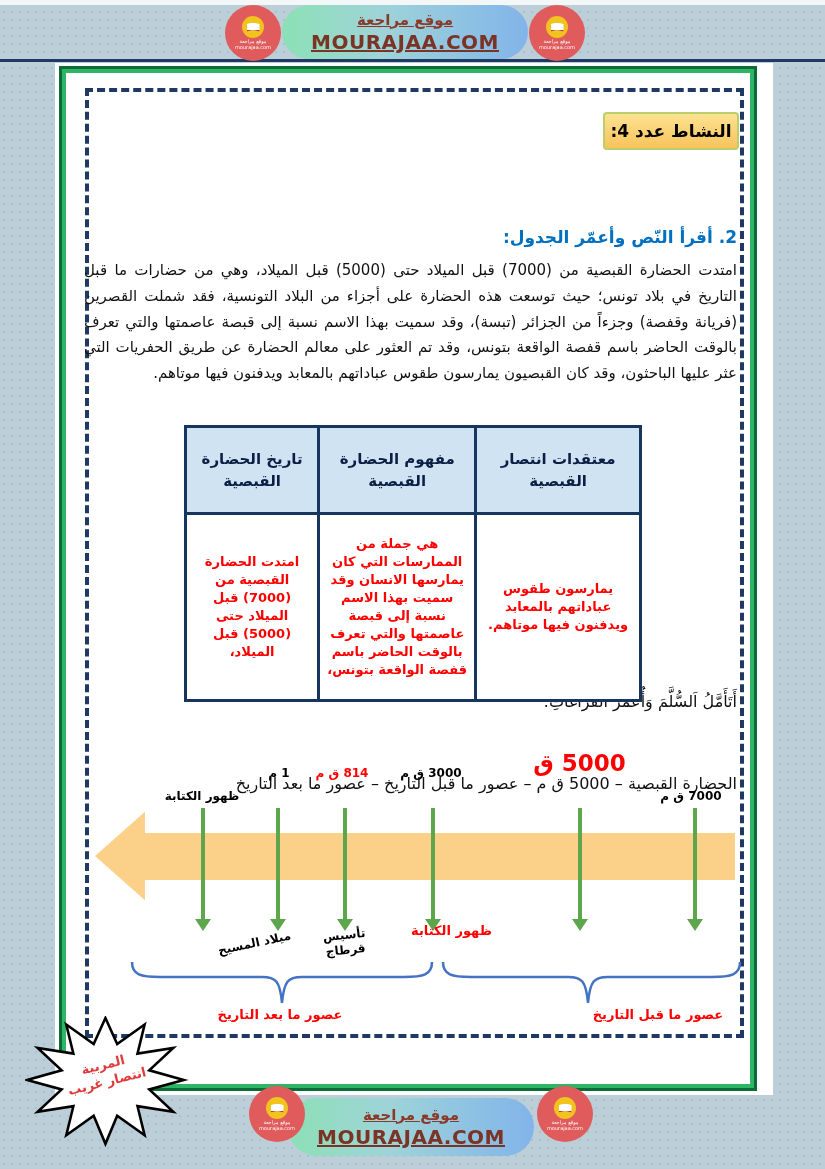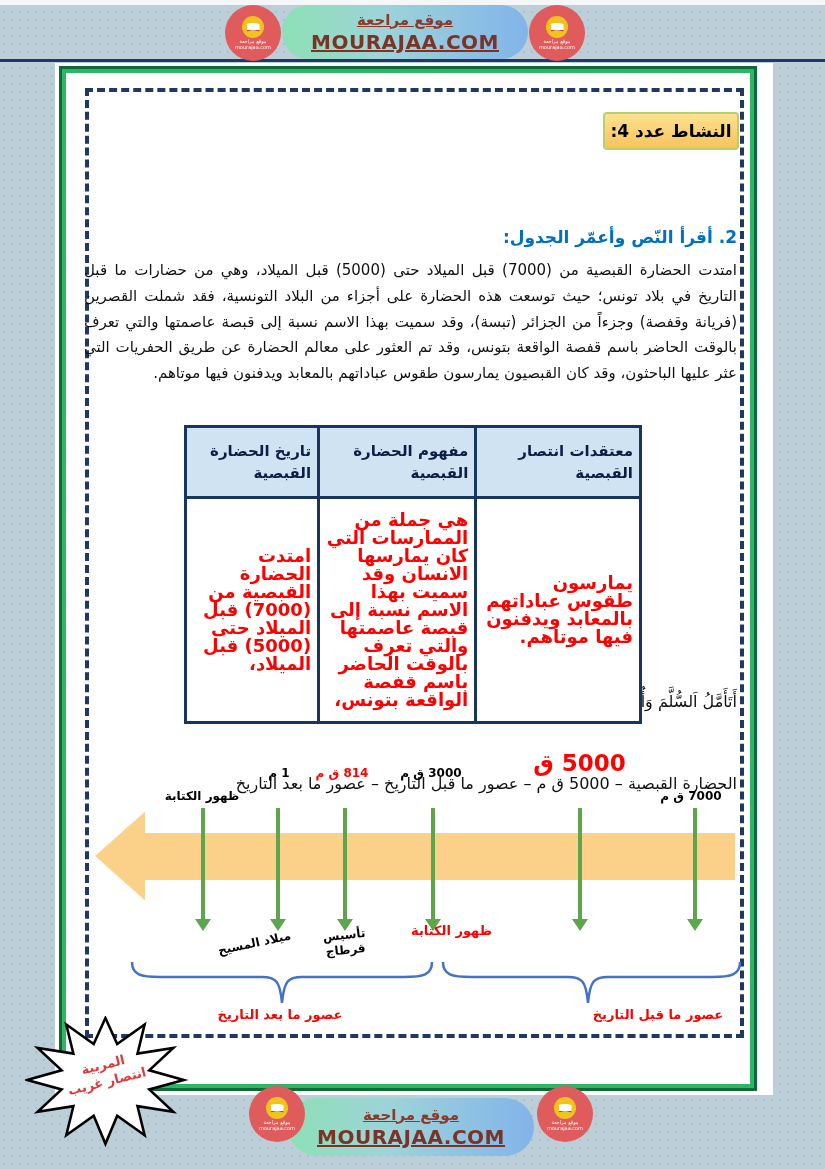--- a/index.html
+++ b/index.html
@@ -48,23 +48,23 @@
   .intro{position:absolute;right:85px;top:172px;width:655px;direction:rtl;text-align:justify;
     font-size:16px;line-height:27px;color:#111;}
   .sec-head{position:absolute;right:88px;direction:rtl;font-size:17px;font-weight:bold;color:#0070c0;}
   .sec2-head{top:227px;} .sec5-head{top:650px;}
   .para{position:absolute;right:88px;top:258px;width:653px;direction:rtl;text-align:justify;
     font-size:15px;line-height:25.8px;color:#111;}
   .subtext{position:absolute;right:88px;top:692px;direction:rtl;font-size:16px;color:#111;}
   .fill-line{position:absolute;right:88px;top:739px;width:652px;direction:rtl;font-size:16px;color:#111;white-space:nowrap;margin-top:35px;}
   
   table.civ{position:absolute;left:184px;top:425px;width:458px;border-collapse:collapse;direction:rtl;z-index:3;}
-  table.civ th,table.civ td{border:3px solid #17365d;vertical-align:middle;text-align:right;padding:12px 6px;}
+  table.civ th,table.civ td{border:3px solid #17365d;vertical-align:middle;text-align:center;padding:20px 6px;}
   table.civ th{background:#cfe3f3;color:#0b1f44;font-size:15px;font-weight:bold;height:56px;line-height:22px;}
-  table.civ td{background:#fff;color:#ff0000;font-size:18px;font-weight:bold;line-height:18px;height:152px;margin-top:45px;}
+  table.civ td{background:#fff;color:#ff0000;font-size:13px;font-weight:bold;line-height:18px;height:152px;margin-top:45px;}
   .col-beliefs{width:166px;} .col-concept{width:158px;} .col-history{width:134px;}
   
   .t-arrow{position:absolute;left:95px;top:810px;width:640px;height:92px;background:#fbd088;
     clip-path:polygon(0 50%,7.8% 2%,7.8% 25%,100% 25%,100% 76%,7.8% 76%,7.8% 98%);}
   .tick{position:absolute;top:808px;width:4px;height:112px;background:#5ea64b;}
   .tick::after{content:"";position:absolute;left:-6px;bottom:-11px;border:8px solid rgba(0,0,0,0);border-top:12px solid #5ea64b;border-bottom:0;}
   .tick1{left:201px;} .tick2{left:276px;} .tick3{left:343px;} .tick4{left:431px;} .tick5{left:578px;} .tick6{left:693px;}
   .lbl{position:absolute;font-weight:bold;text-align:center;direction:rtl;color:#000;font-size:12px;}
   .lbl-7000{left:655px;top:789px;width:72px;}
   .lbl-5000{left:532px;top:750px;width:95px;font-size:23px;color:#ff0000;}

